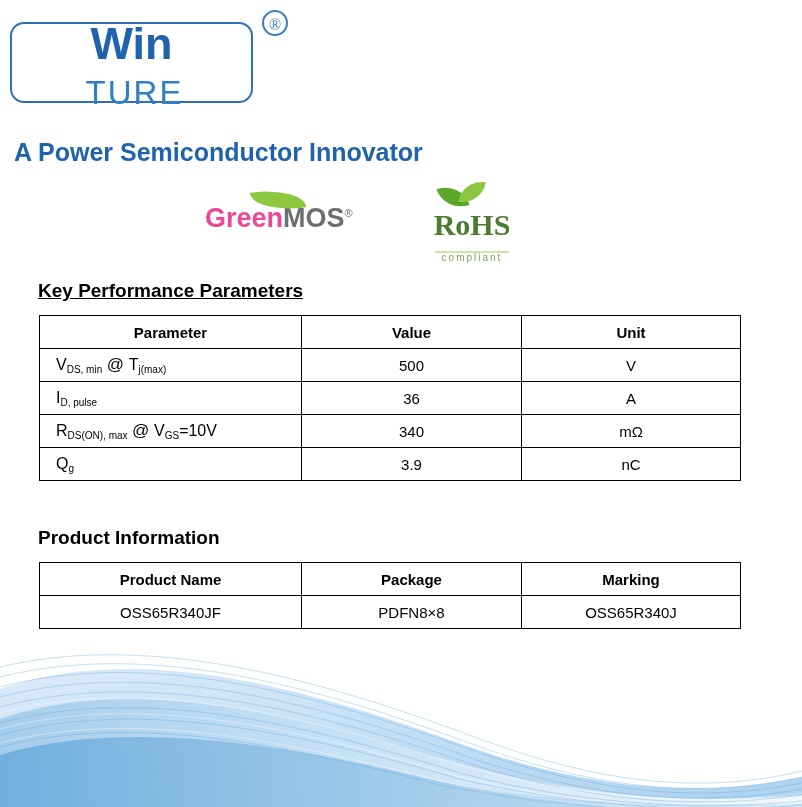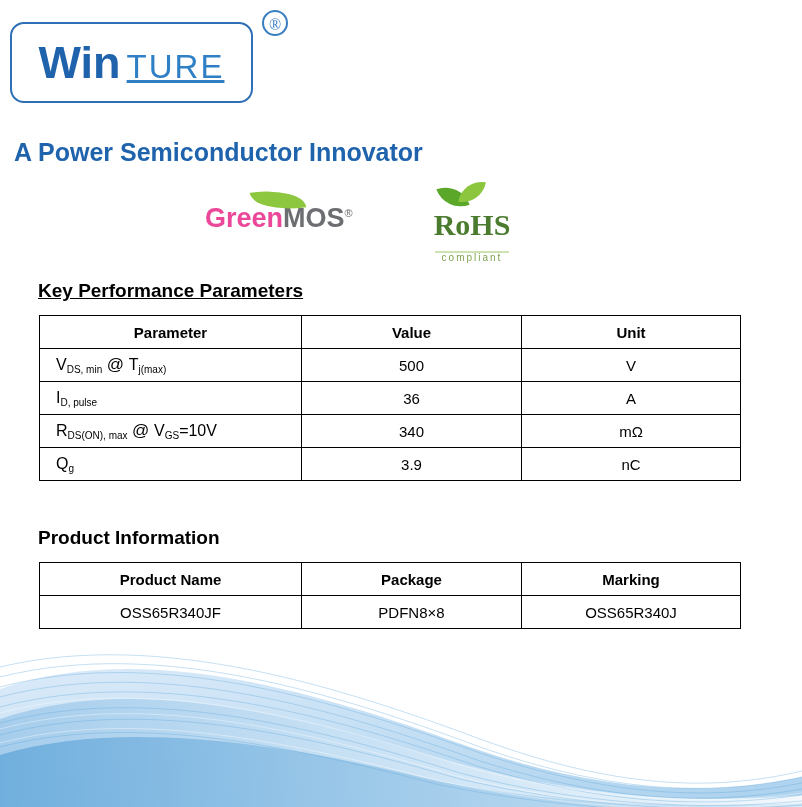--- a/index.html
+++ b/index.html
@@ -35,36 +35,36 @@
   .logo-text {
     position: absolute;
     left: 0;
     top: 0;
     width: 100%;
     height: 100%;
     display: flex;
     align-items: center;
     justify-content: center;
     letter-spacing: 0px;
+    flex-direction: column;
   }
   .logo-win {
     font-size: 45px;
     font-weight: bold;
     color: #1f63ad;
     font-family: "Liberation Sans", sans-serif;
   }
   .logo-ture {
     font-size: 33px;
     font-weight: normal;
     color: #2f7fc4;
     letter-spacing: 2px;
     margin-left: 6px;
     position: relative;
     top: 4px;
-    text-decoration: underline;
   }
   .reg-mark {
     position: absolute;
     left: 262px;
     top: 10px;
     width: 26px;
     height: 26px;
     border: 2px solid #3a7fc1;
     border-radius: 50%;
     color: #3a7fc1;

